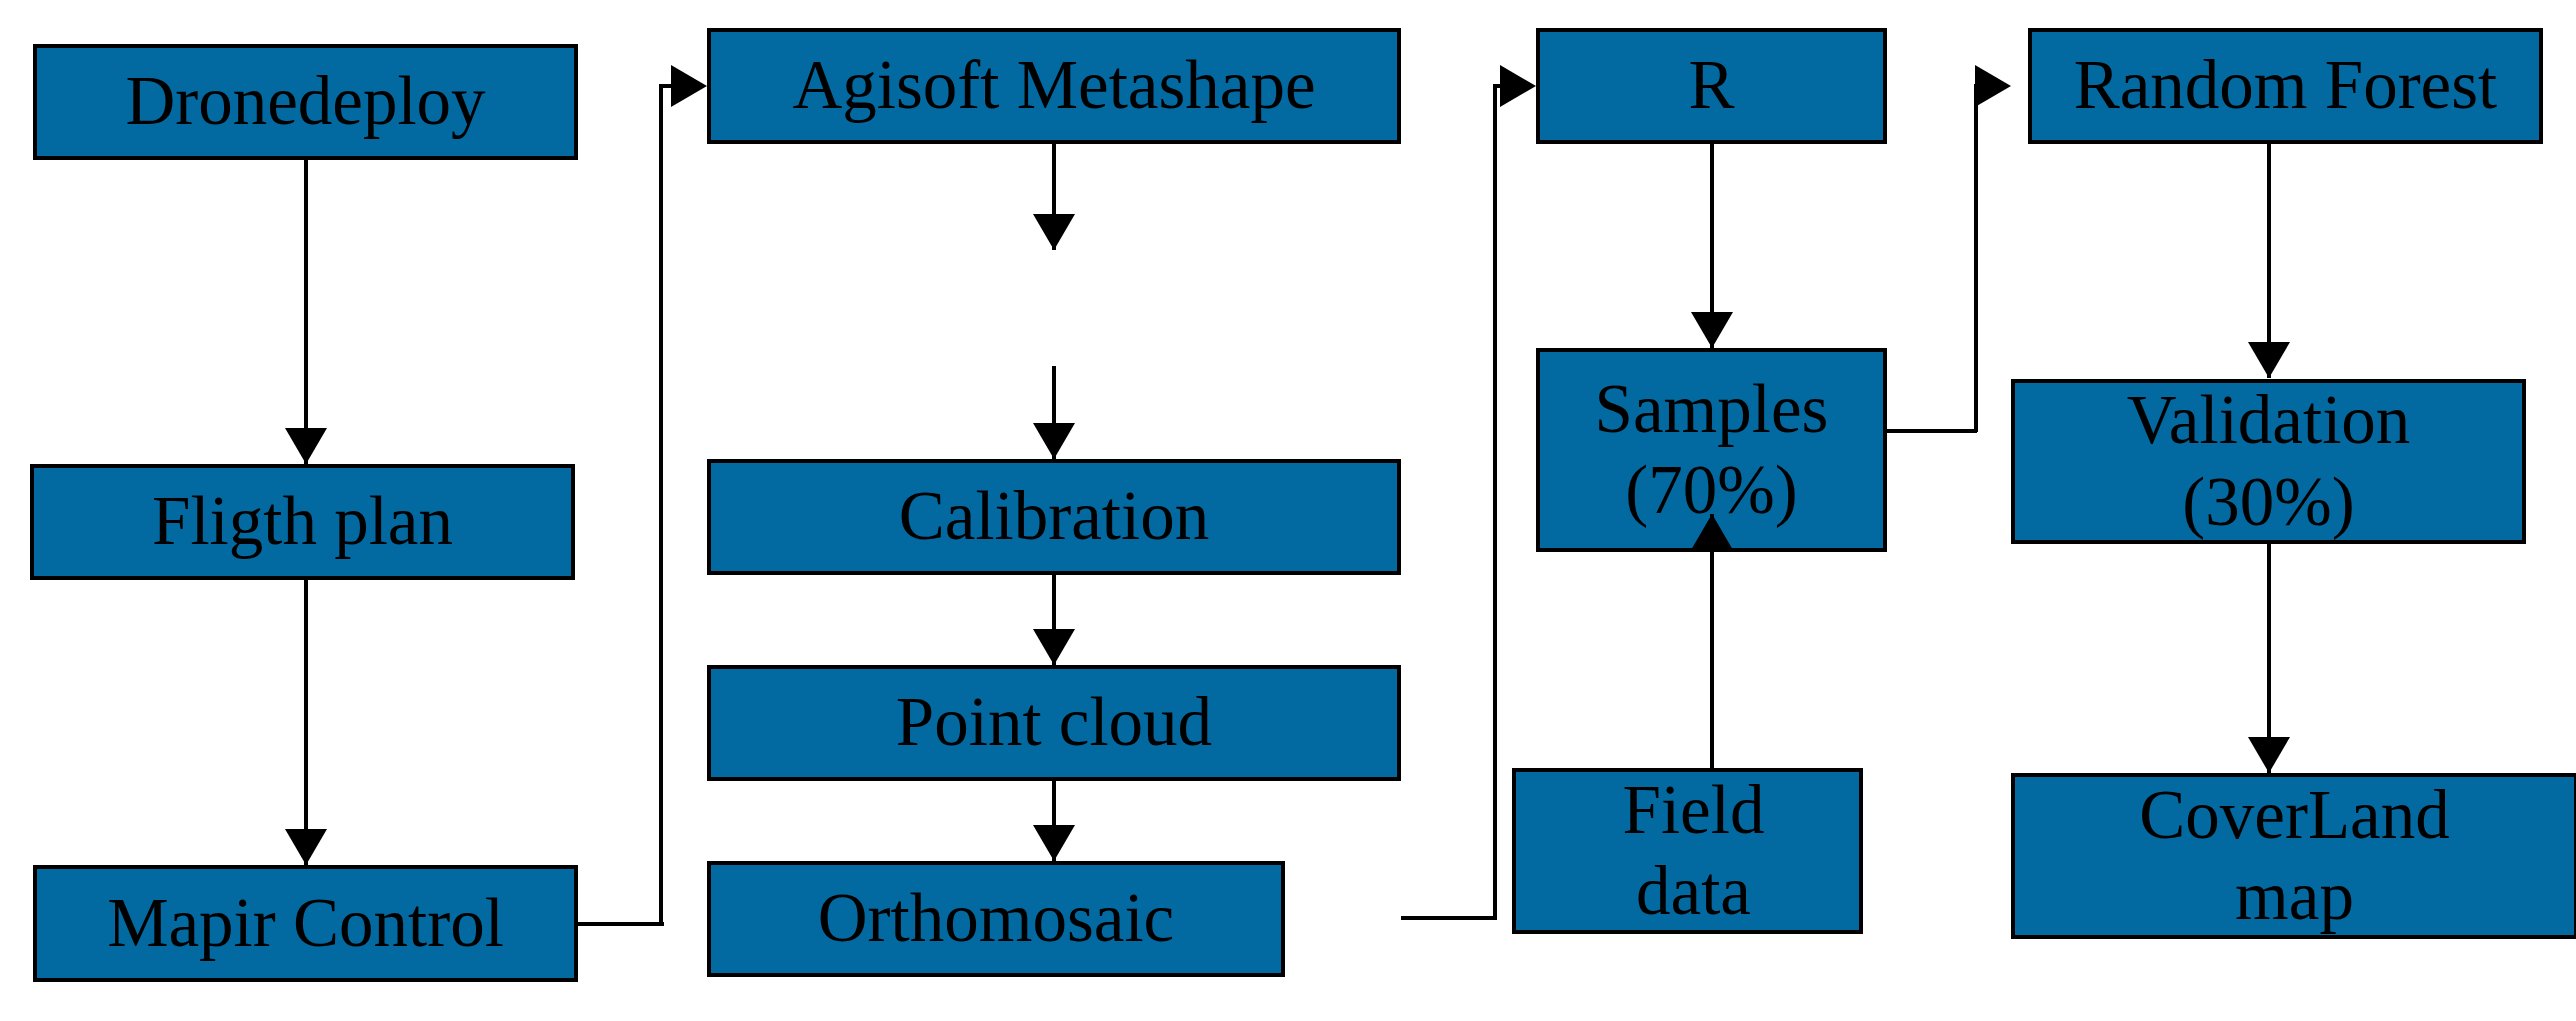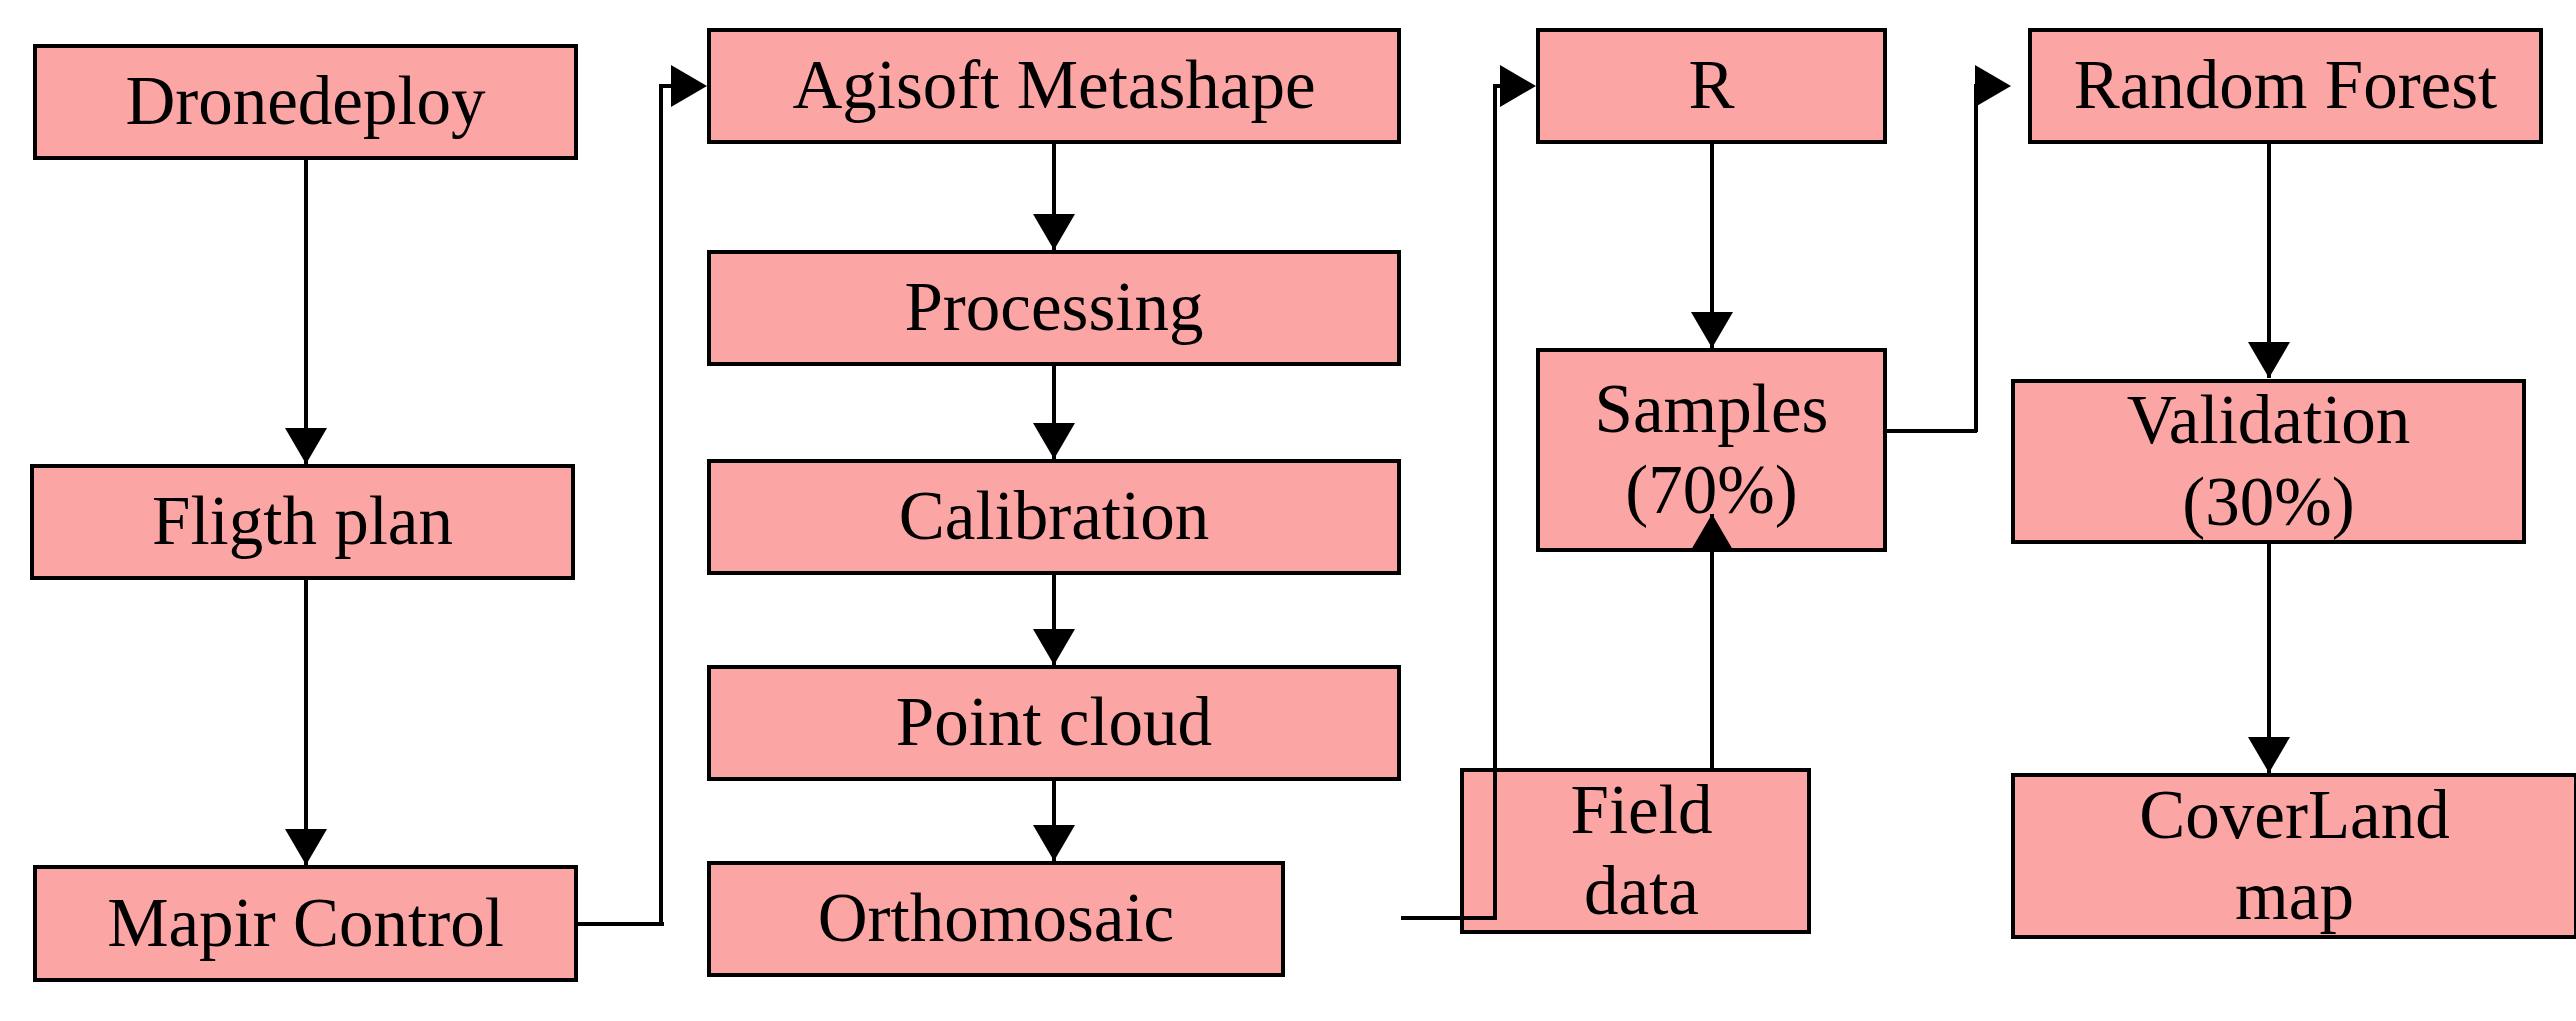--- a/index.html
+++ b/index.html
@@ -13,21 +13,21 @@
     height: 1021px;
     background: #ffffff;
     font-family: "Liberation Serif", serif;
     color: #000000;
     overflow: hidden;
   }
   .node {
     position: absolute;
     box-sizing: border-box;
     border: 4.5px solid #000000;
-    background: #fca5a5;
+    background: #0369a1;
     display: flex;
     align-items: center;
     justify-content: center;
     text-align: center;
     font-size: 69px;
     line-height: 1.18;
     white-space: pre-line;
     color: #000000;
   }
   .edge {
@@ -63,21 +63,21 @@
   #n-mapir-control { left: 33px;   top: 865px; width: 545px; height: 117px; }
   
   #n-agisoft       { left: 707px;  top: 28px;   width: 694px; height: 116px; }
   #n-processing    { left: 707px;  top: 250px;  width: 694px; height: 116px; }
   #n-calibration   { left: 707px;  top: 459px;  width: 694px; height: 116px; }
   #n-point-cloud   { left: 707px;  top: 665px;  width: 694px; height: 116px; }
   #n-orthomosaic   { left: 707px;  top: 861px; width: 578px; height: 116px; }
   
   #n-r             { left: 1536px; top: 28px;   width: 351px; height: 116px; }
   #n-samples       { left: 1536px; top: 348px;  width: 351px; height: 204px; }
-  #n-field-data    { left: 1460px; top: 768px; width: 351px; height: 166px; padding-left: 12px; }
+  #n-field-data    { left: 1512px; top: 768px; width: 351px; height: 166px; padding-left: 12px; }
   
   #n-random-forest { left: 2011px; top: 28px;   width: 515px; height: 116px; margin-left: 17px; }
   #n-validation    { left: 2011px; top: 379px;  width: 515px; height: 165px; }
   #n-coverland     { left: 2011px; top: 773px; width: 567px; height: 166px; }
 
   
   #e1  { left: 304px;  top: 160px;  height: 304px; }
   #a1  { left: 285px;  top: 428px; }
   
   #e2  { left: 304px;  top: 580px;  height: 285px; }
@@ -121,21 +121,20 @@
 </style>
 </head>
 <body>
 
 <div class="canvas">
 
   <div class="node" id="n-dronedeploy">Dronedeploy</div>
   <div class="node" id="n-flight-plan">Fligth plan</div>
   <div class="node" id="n-mapir-control">Mapir Control</div>
   <div class="node" id="n-agisoft">Agisoft Metashape</div>
-  <div class="node" id="n-processing">Processing</div>
   <div class="node" id="n-calibration">Calibration</div>
   <div class="node" id="n-point-cloud">Point cloud</div>
   <div class="node" id="n-orthomosaic">Orthomosaic</div>
   <div class="node" id="n-r">R</div>
   <div class="node" id="n-samples">Samples
 (70%)</div>
   <div class="node" id="n-field-data">Field
 data</div>
   <div class="node" id="n-random-forest">Random Forest</div>
   <div class="node" id="n-validation">Validation

